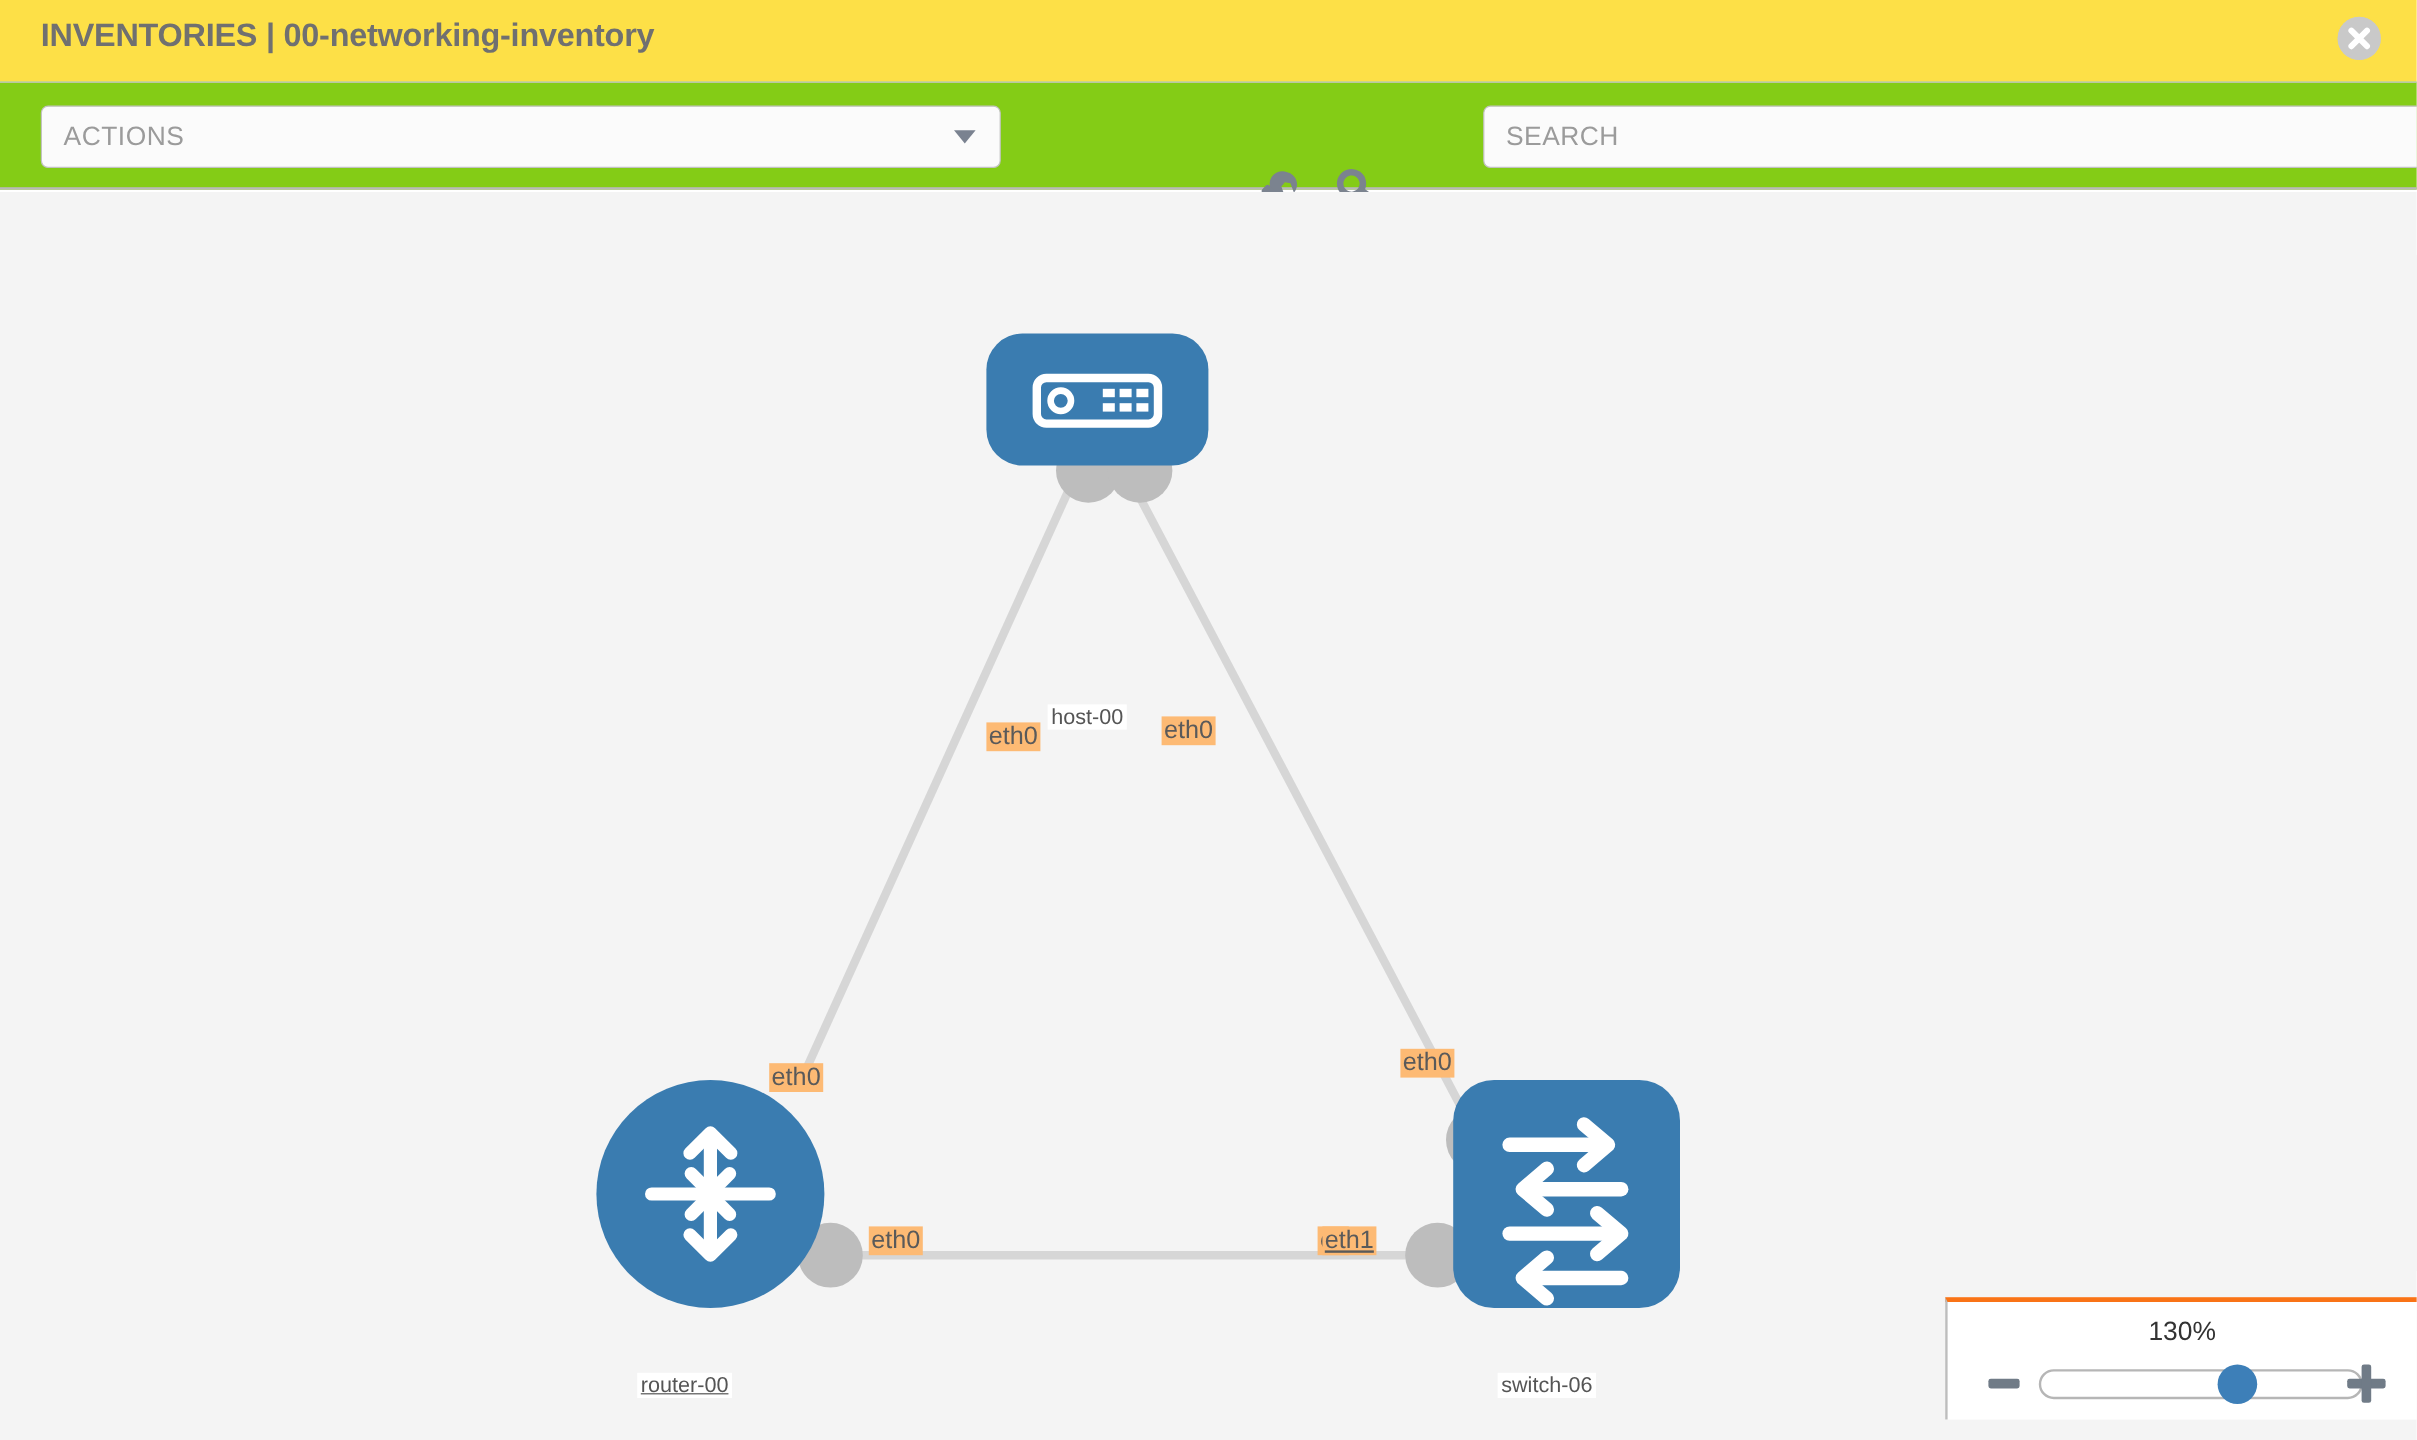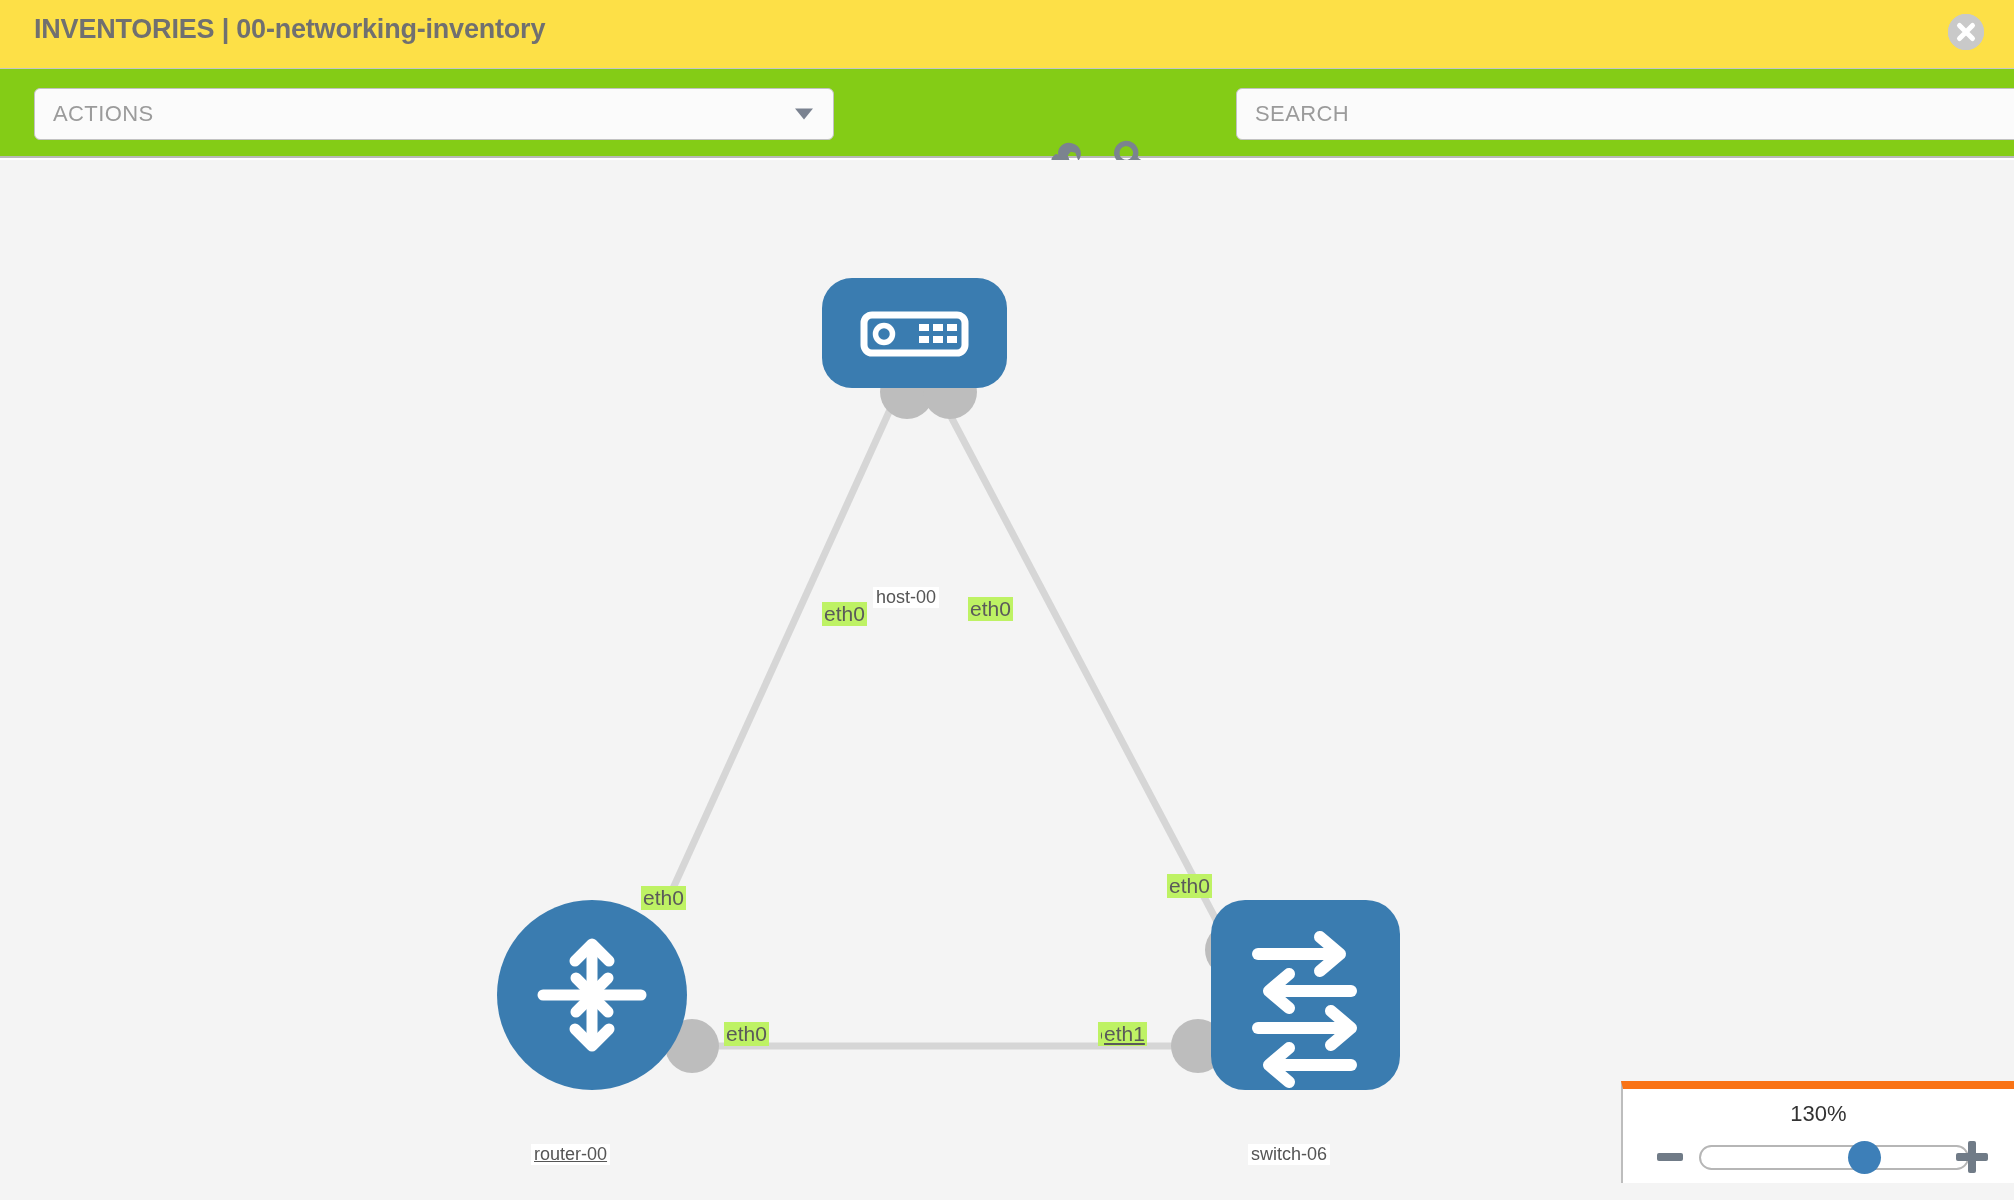--- a/index.html
+++ b/index.html
@@ -68,40 +68,40 @@
     position: absolute; left: 0; top: 160px;
     width: 2014px; height: 1040px;
     background: #f4f4f4;
     overflow: hidden;
   }
   .graph-svg { position: absolute; left: 0; top: 0; }
 
   .edge-label {
     position: absolute;
     font-size: 21px; color: #5a5a5a;
-    background: #bef264;
+    background: #fdba74;
     padding: 0 2px;
     white-space: nowrap;
     line-height: 1.15;
   }
   .node-label {
     position: absolute;
     font-size: 18px; color: #555555;
     background: #ffffff;
     padding: 0 3px;
     white-space: nowrap;
     line-height: 1.15;
   }
 
   
   .zoom-panel {
     position: absolute; left: 1621px; top: 1081px;
     width: 393px; height: 102px;
     background: #ffffff;
-    border-top: 8px solid #f97316;
+    border-top: 4px solid #f97316;
     border-left: 2px solid #bdbdbd;
   }
   .zoom-value {
     position: absolute; top: 12px; left: 0; width: 100%;
     text-align: center; font-size: 22px; color: #333333;
   }
   .zoom-row {
     position: absolute; top: 48px; left: 0; width: 100%; height: 46px;
   }
   .zoom-minus {

